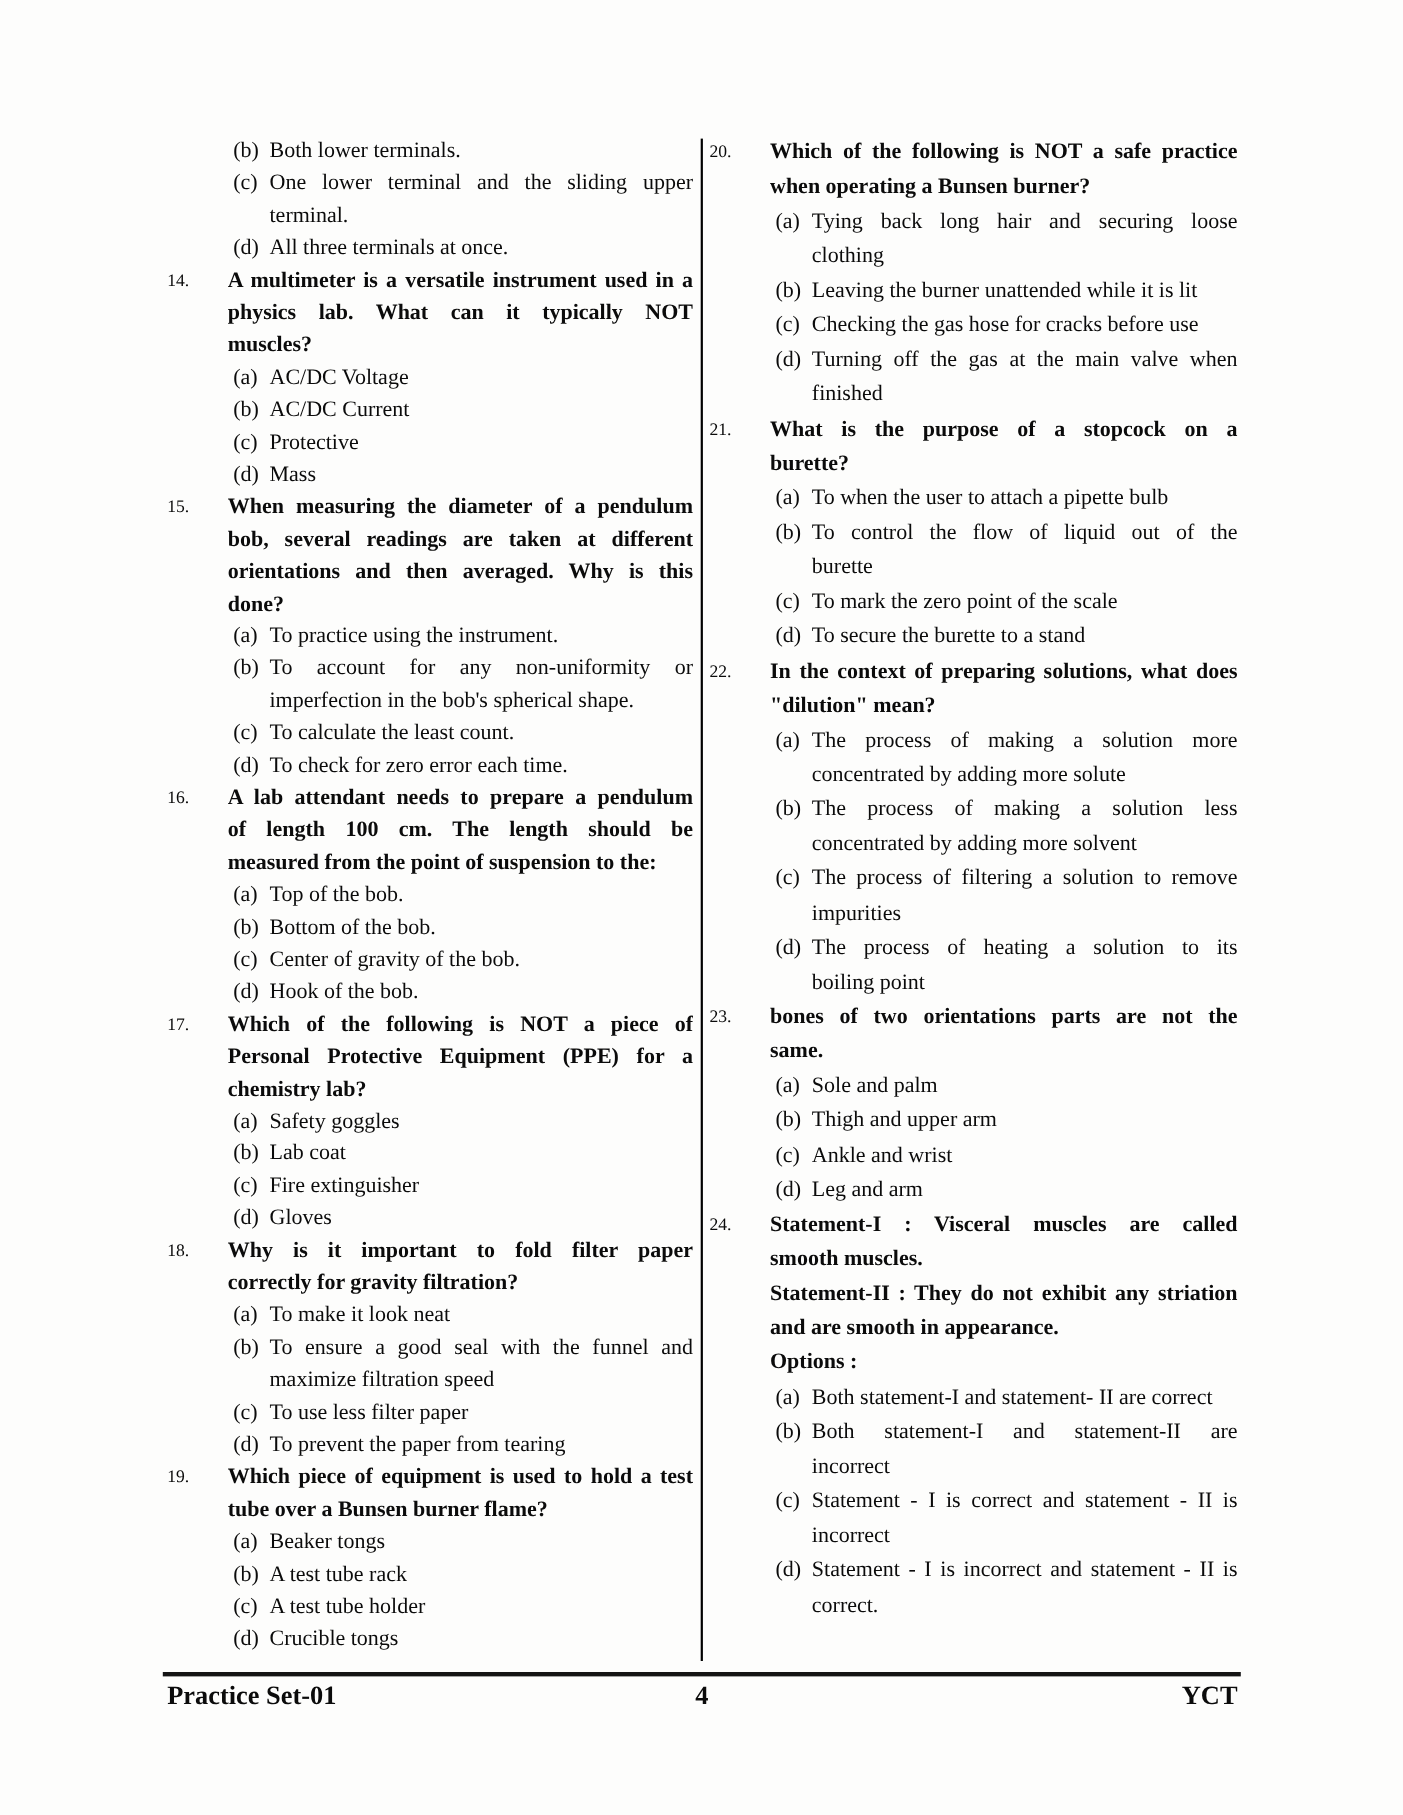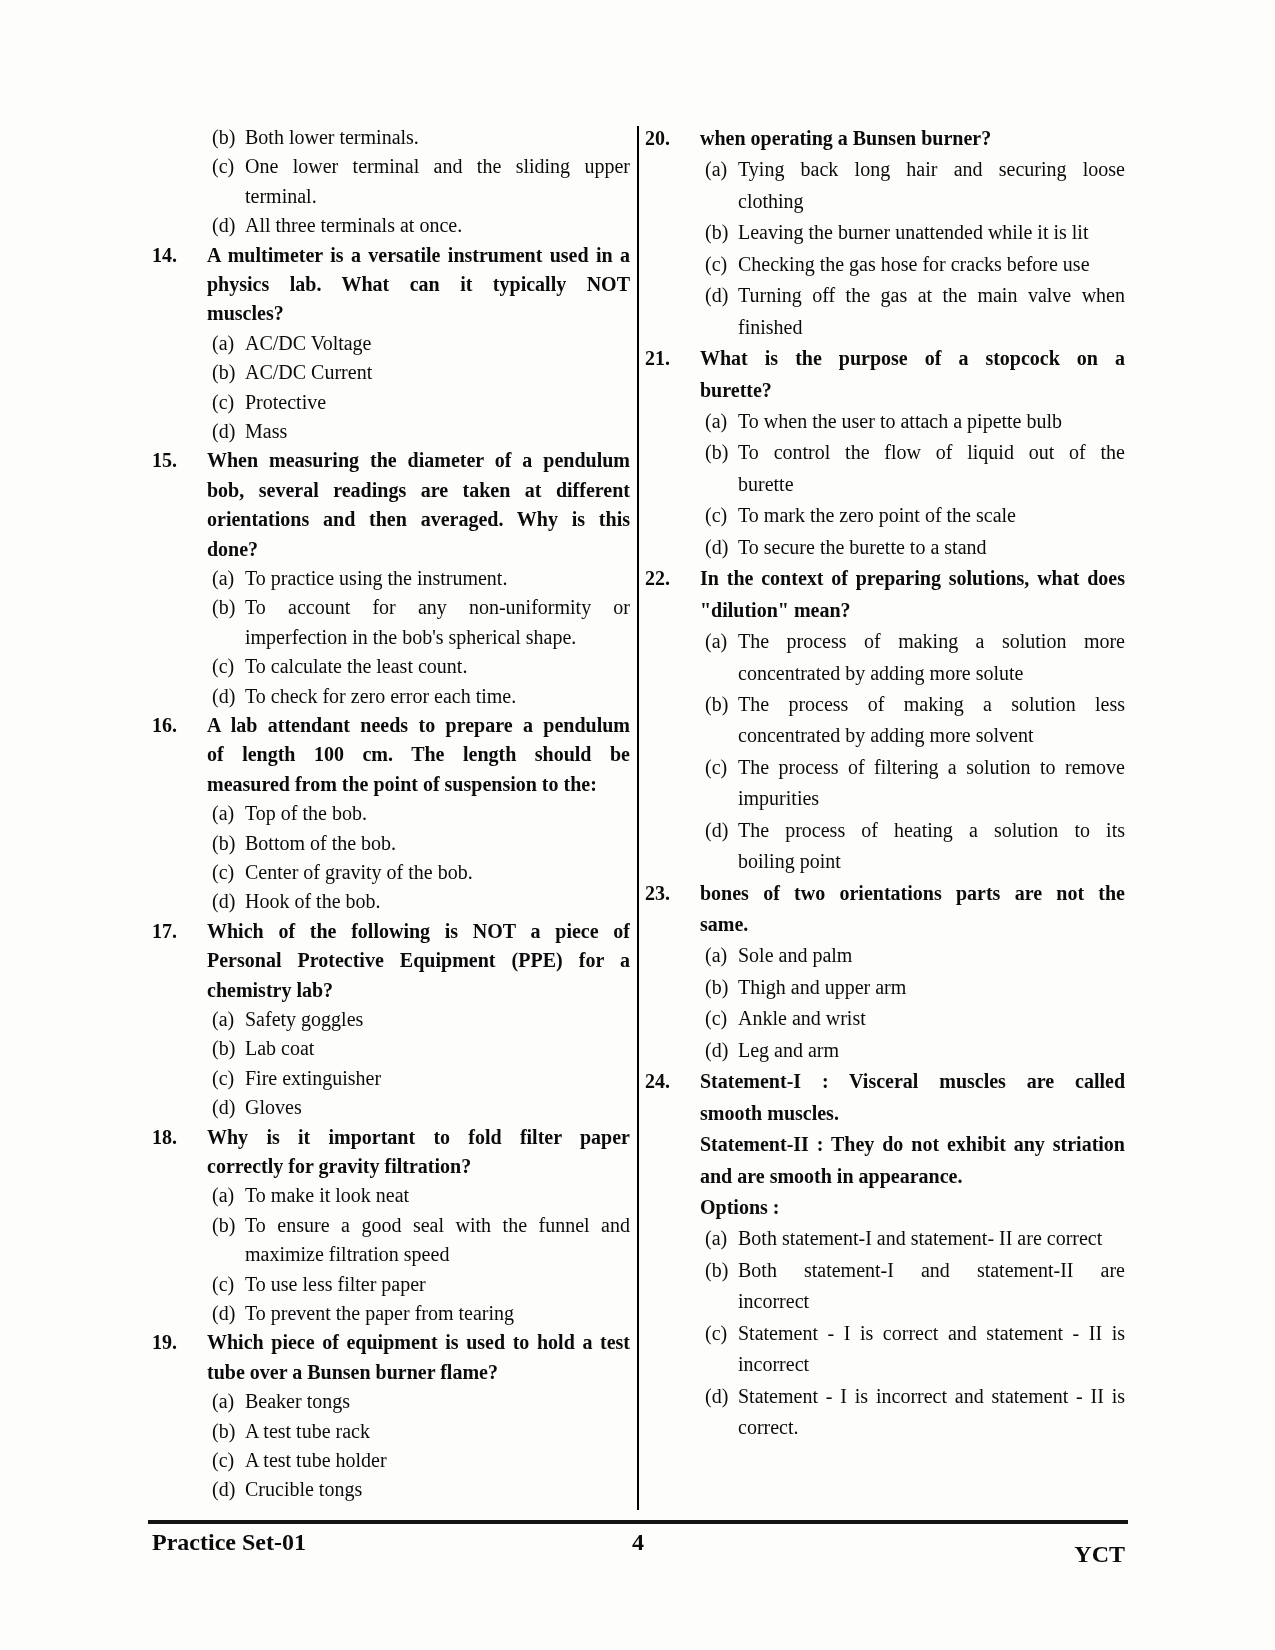--- a/index.html
+++ b/index.html
@@ -12,21 +12,21 @@
     font-family: "Liberation Serif", "DejaVu Serif", serif;
     color: #0b0b0b;
   }
   .column { position: absolute; top: 123px; }
   #col-left  { left: 152px; width: 478px; --lh: 29.4px; }
   #col-right { left: 645px; width: 480px; --lh: 31.45px; }
 
   .q { display: flex; align-items: flex-start; }
   .q-num {
     flex: 0 0 55px; width: 55px;
-    font-weight: 700; font-size: 20px; line-height: var(--lh);
+    font-weight: 400; font-size: 16px; line-height: var(--lh);
   }
   .q-body { flex: 1; min-width: 0; }
 
   .ln {
     font-size: 20px;
     line-height: var(--lh);
     height: var(--lh);
     overflow: hidden;
     text-align: justify;
     text-align-last: justify;
@@ -51,21 +51,21 @@
     background: #141414;
   }
   .footer-row {
     position: absolute;
     left: 148px; top: 1529px;
     width: 980px; height: 26px;
     font-weight: 700; font-size: 24px;
   }
   .f-left   { position: absolute; left: 4px;  top: 0; }
   .f-center { position: absolute; left: 50%; top: 0; transform: translateX(-50%); }
-  .f-right  { position: absolute; right: 3px; top: 12px; }
+  .f-right  { position: absolute; right: 3px; top: 0; }
 </style>
 </head>
 <body>
 
 <div class="page">
   <div id="col-left" class="column">
       <div class="q">
         <div class="q-num"></div>
         <div class="q-body">
           <div class="opt">
@@ -294,20 +294,21 @@
           </div>
         </div>
       </div>
     </div>
   <div class="divider"></div>
   <div id="col-right" class="column">
       <div class="q">
         <div class="q-num">20.</div>
         <div class="q-body">
           <div class="q-para">
+            <div class="ln">Which of the following is NOT a safe practice</div>
             <div class="ln last">when operating a Bunsen burner?</div>
           </div>
           <div class="opt">
             <div class="opt-label">(a)</div>
             <div class="opt-text">
               <div class="ln">Tying back long hair and securing loose</div>
               <div class="ln last">clothing</div>
             </div>
           </div>
           <div class="opt">

